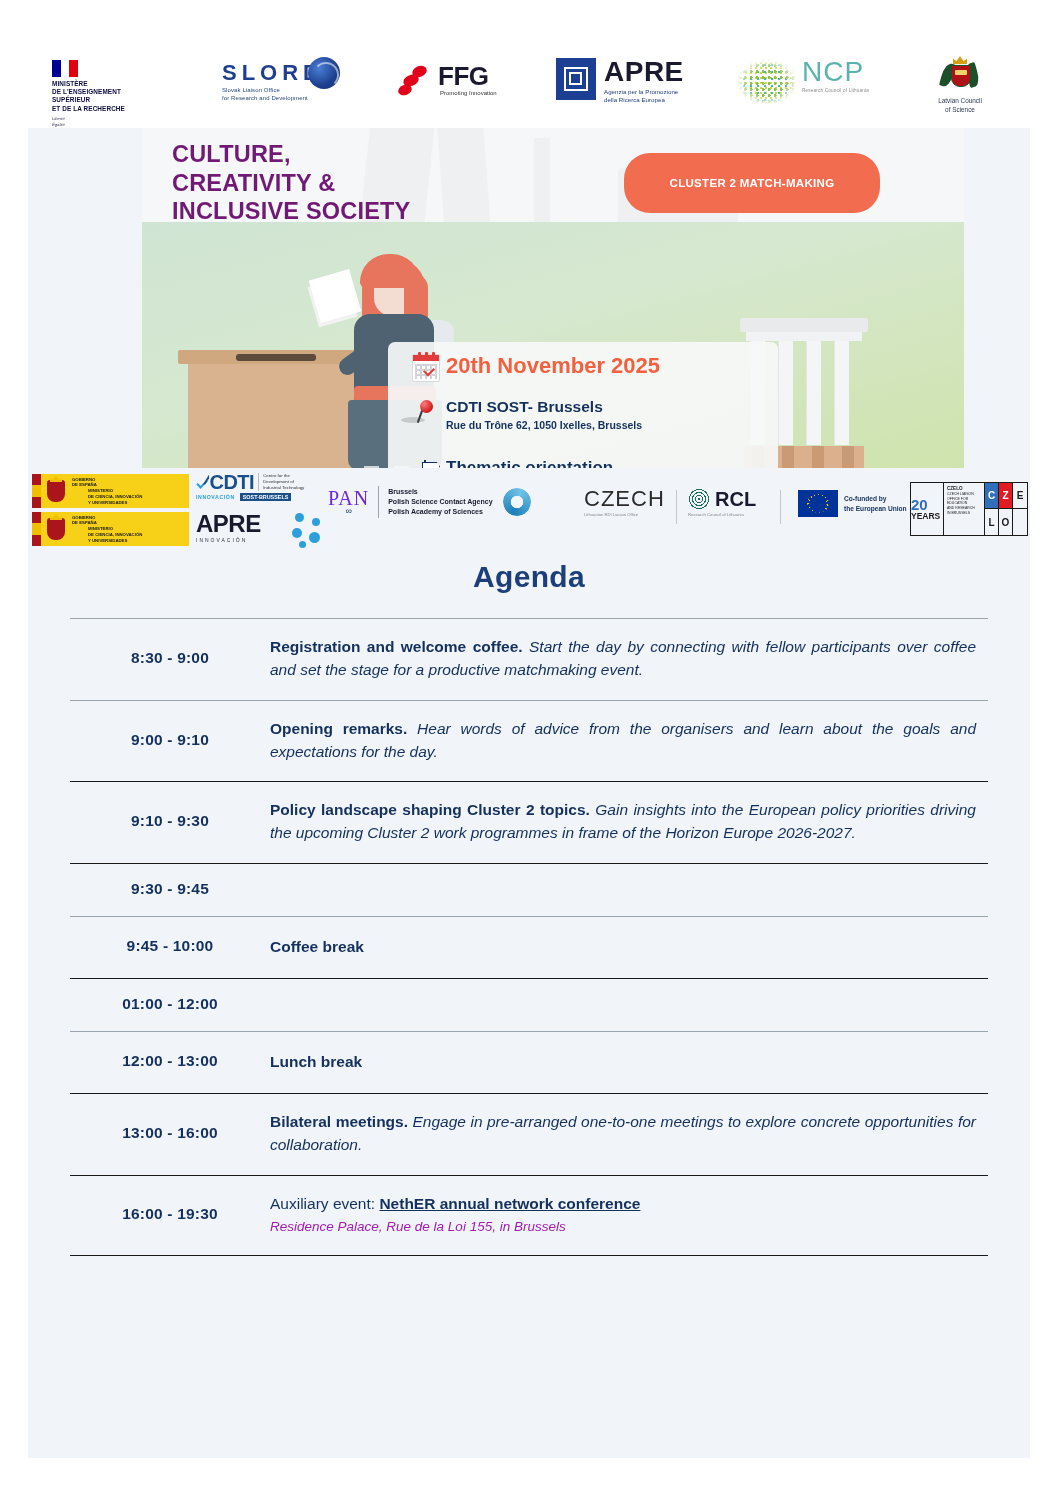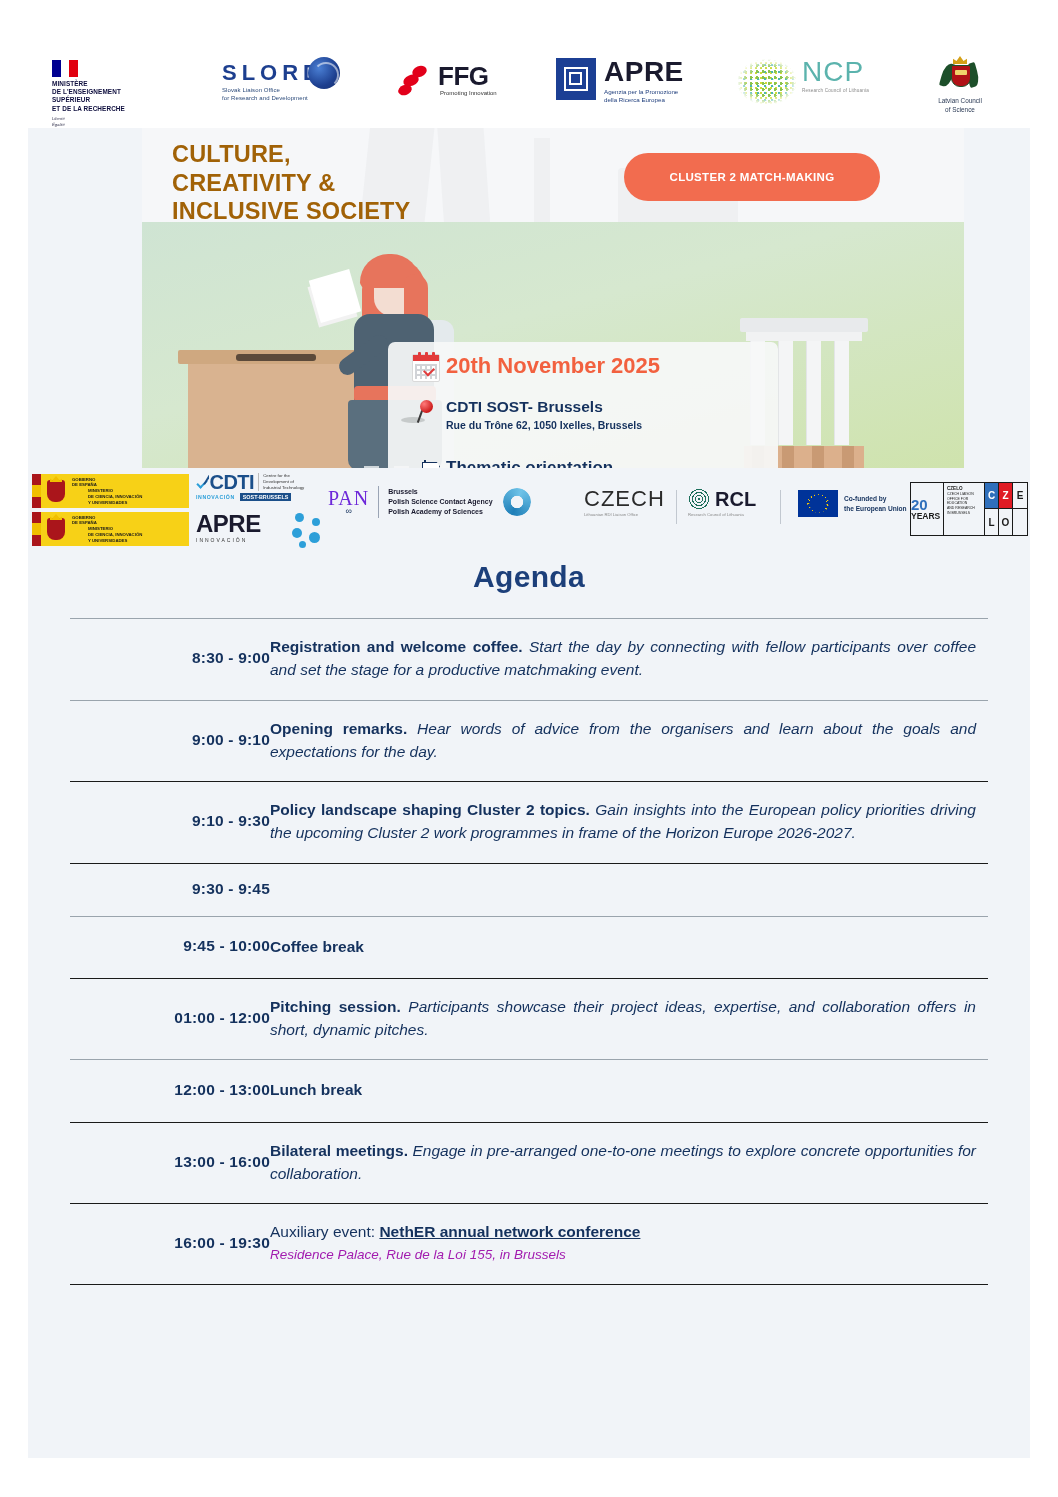--- a/index.html
+++ b/index.html
@@ -87,22 +87,22 @@
 
   
   .banner{position:absolute;left:114px;top:0px;width:822px;height:340px;overflow:hidden;}
   .banner-top{position:absolute;left:0;top:0;width:100%;height:94px;background:#f6f7f9;overflow:hidden;}
   .banner-top .ghost{position:absolute;opacity:.5;background:#e7e9ec;}
   .banner-top .g1{left:222px;top:-16px;width:64px;height:150px;border-radius:6px;transform:rotate(6deg);}
   .banner-top .g2{left:300px;top:-10px;width:46px;height:150px;border-radius:6px;transform:rotate(-4deg);}
   .banner-top .g3{left:392px;top:10px;width:16px;height:130px;}
   .banner-top .g4{left:476px;top:40px;width:120px;height:90px;border-radius:4px;}
   .banner-title{position:absolute;left:30px;top:12px;font-size:23.5px;font-weight:bold;
-    line-height:1.22;color:#a16207;letter-spacing:.2px;}
-  .pill-cta{position:absolute;left:482px;top:25px;width:256px;height:48px;border-radius:26px;
+    line-height:1.22;color:#701a75;letter-spacing:.2px;}
+  .pill-cta{position:absolute;left:482px;top:25px;width:256px;height:60px;border-radius:26px;
     background:#f26c4f;display:flex;align-items:center;justify-content:center;}
   .pill-cta span{color:#fff;font-size:11.5px;font-weight:bold;letter-spacing:.3px;}
 
   .banner-scene{position:absolute;left:0;top:94px;width:100%;height:246px;
     background:linear-gradient(165deg,#cfe4d3 0%,#d6e8cf 42%,#cfe3ad 100%);overflow:hidden;}
   
   .ballot{position:absolute;left:46px;top:138px;width:170px;height:110px;background:#d9b390;}
   .ballot .lid{position:absolute;left:-10px;top:-10px;width:190px;height:14px;background:#cfa880;border-radius:2px;}
   .ballot .slot{position:absolute;left:48px;top:-6px;width:80px;height:7px;background:#5c4a3a;border-radius:3px;}
   
@@ -260,21 +260,21 @@
   .czelo .cell.last{border-right:none;}
   .czelo .cell.brow{border-bottom:none;}
 
   
   .agenda-title{position:absolute;left:0;top:432px;width:1002px;text-align:center;
     font-size:30px;font-weight:bold;color:#1c3f7a;letter-spacing:.3px;}
   .agenda{position:absolute;left:42px;top:490px;width:918px;}
   .sep{height:0;border-top:1.3px solid #9aa4ad;}
   .sep.dark{border-top:1.6px solid #1a1a1a;}
   .row{display:flex;align-items:center;padding:16px 0 18px;}
-  .row .time{flex:0 0 200px;text-align:right;font-size:15.5px;font-weight:bold;color:#14315d;
+  .row .time{flex:0 0 200px;text-align:center;font-size:15.5px;font-weight:bold;color:#14315d;
     letter-spacing:.2px;}
   .row .desc{flex:1;padding-right:12px;font-size:15.5px;line-height:1.5;color:#14315d;
     text-align:justify;}
   .row .desc b{font-weight:bold;}
   .row .desc i{font-style:italic;}
   .row.short{padding:18px 0 20px;}
   .row.short .desc{text-align:left;font-weight:bold;}
   .aux .lead{font-size:15.5px;color:#14315d;}
   .aux .lnk{font-size:15.5px;font-weight:bold;color:#14315d;text-decoration:underline;}
   .aux .place{font-size:13.5px;font-style:italic;color:#a21caf;margin-top:2px;}
@@ -598,21 +598,20 @@
 
     <div class="sep"></div>
     <div class="row short">
       <div class="time">9:45 - 10:00</div>
       <div class="desc">Coffee break</div>
     </div>
 
     <div class="sep dark"></div>
     <div class="row">
       <div class="time">01:00 - 12:00</div>
-      <div class="desc"><b>Pitching session.</b><i> Participants showcase their project ideas, expertise, and collaboration offers in short, dynamic pitches.</i></div>
     </div>
 
     <div class="sep"></div>
     <div class="row short">
       <div class="time">12:00 - 13:00</div>
       <div class="desc">Lunch break</div>
     </div>
 
     <div class="sep dark"></div>
     <div class="row">

